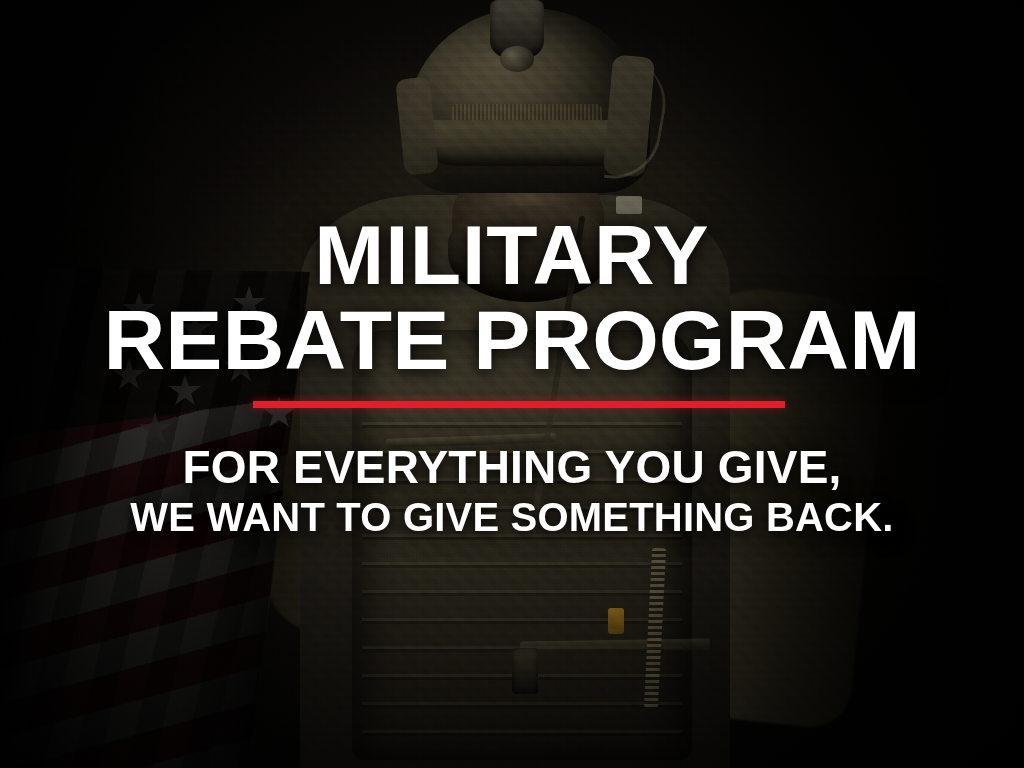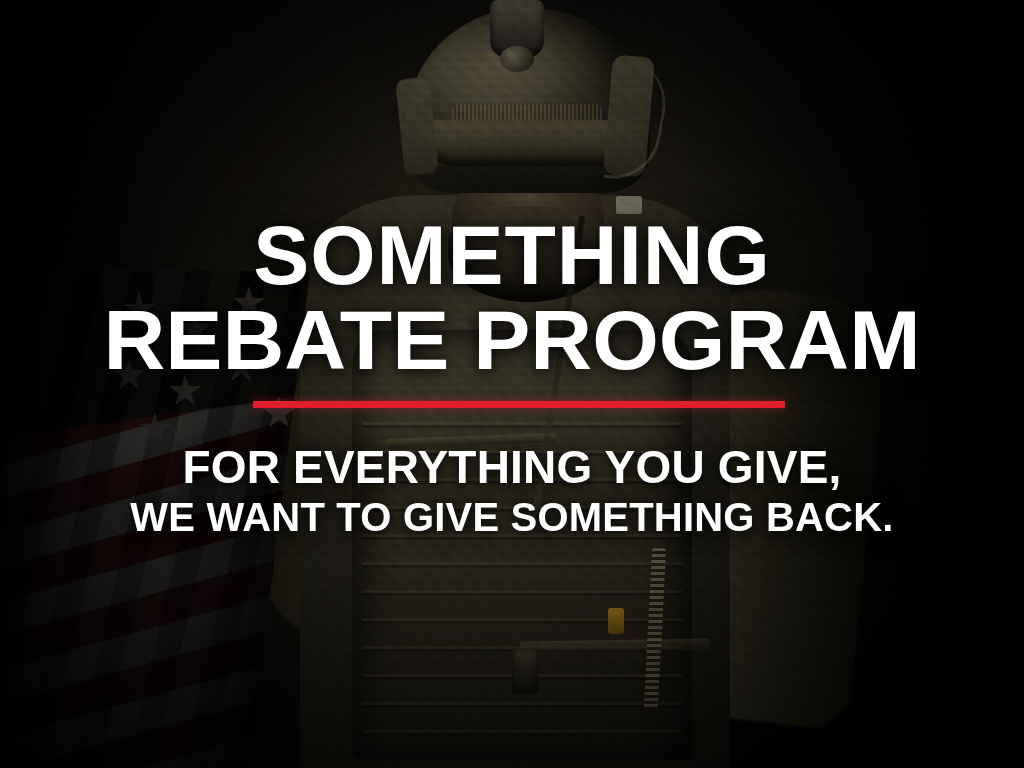--- a/index.html
+++ b/index.html
@@ -405,21 +405,21 @@
       <div class="star" style="left:18px; top:116px;"></div>
     </div>
 
     <div class="grain"></div>
     <div class="darken"></div>
     <div class="vignette"></div>
   </div>
 
   <div class="content">
 
-    <div class="headline headline-1">SOMETHING</div>
+    <div class="headline headline-1">MILITARY</div>
 
     <div class="headline headline-2">REBATE PROGRAM</div>
 
     <div class="divider"></div>
 
     <div class="subline subline-1">FOR EVERYTHING YOU GIVE,</div>
 
     <div class="subline subline-2">WE WANT TO GIVE SOMETHING BACK.</div>
   </div>
 

